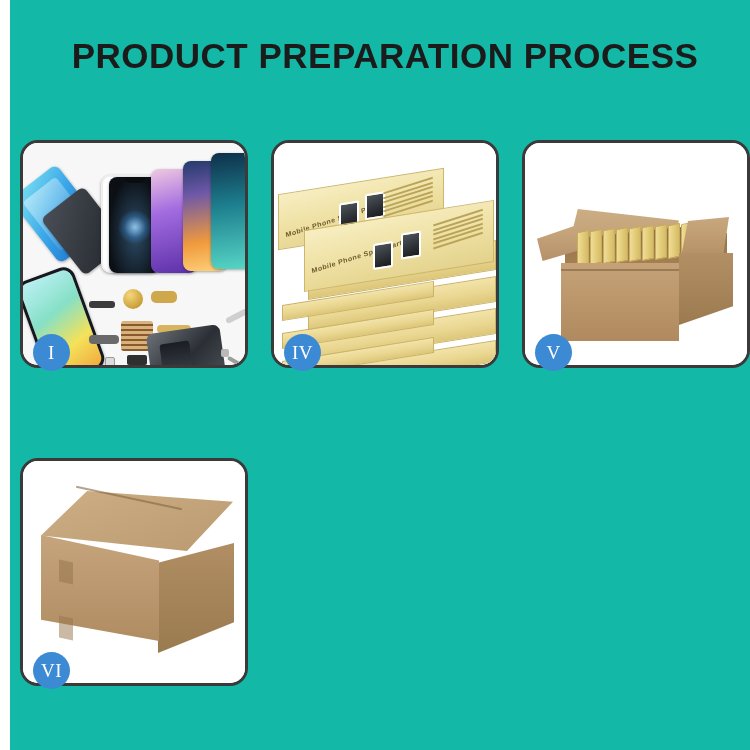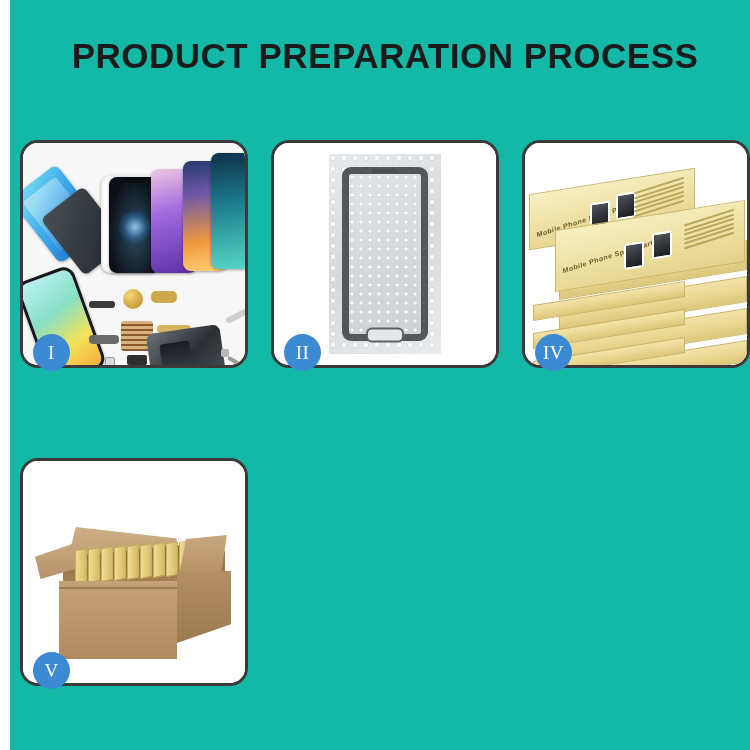--- a/index.html
+++ b/index.html
@@ -377,28 +377,20 @@
 
           <div class="part chassis"></div>
           <div class="part tool1"></div>
           <div class="part tool2"></div>
           <div class="part scrw"></div>
         </div>
       </div>
       <div class="badge">I</div>
     </div>
 
-    <div class="card">
-      <div class="card-inner p2">
-        <div class="wrap">
-          <div class="glass"></div>
-        </div>
-      </div>
-      <div class="badge">II</div>
-    </div>
 
 
     <div class="card">
       <div class="card-inner p4">
         <div class="stack">
           <div class="kbox klowbig1"></div>
           <div class="kbox klowbig2"></div>
           <div class="kbox klowbig3"></div>
           <div class="kbox klowbig4"></div>
           <div class="kbox kl1"></div>
@@ -455,15 +447,26 @@
 
         <div class="flapL"></div>
         <div class="flapR"></div>
         <div class="cbox-side"></div>
         <div class="cbox-front"></div>
         <div class="tapeline"></div>
       </div>
       <div class="badge">V</div>
     </div>
 
+    <div class="card">
+      <div class="card-inner p6">
+        <div class="s-top"></div>
+        <div class="s-side"></div>
+        <div class="s-front"></div>
+        <div class="s-seam"></div>
+        <div class="s-tape1"></div>
+        <div class="s-tape2"></div>
+      </div>
+      <div class="badge">VI</div>
+    </div>
 
   </div>
 </div>
 
 </body></html>

